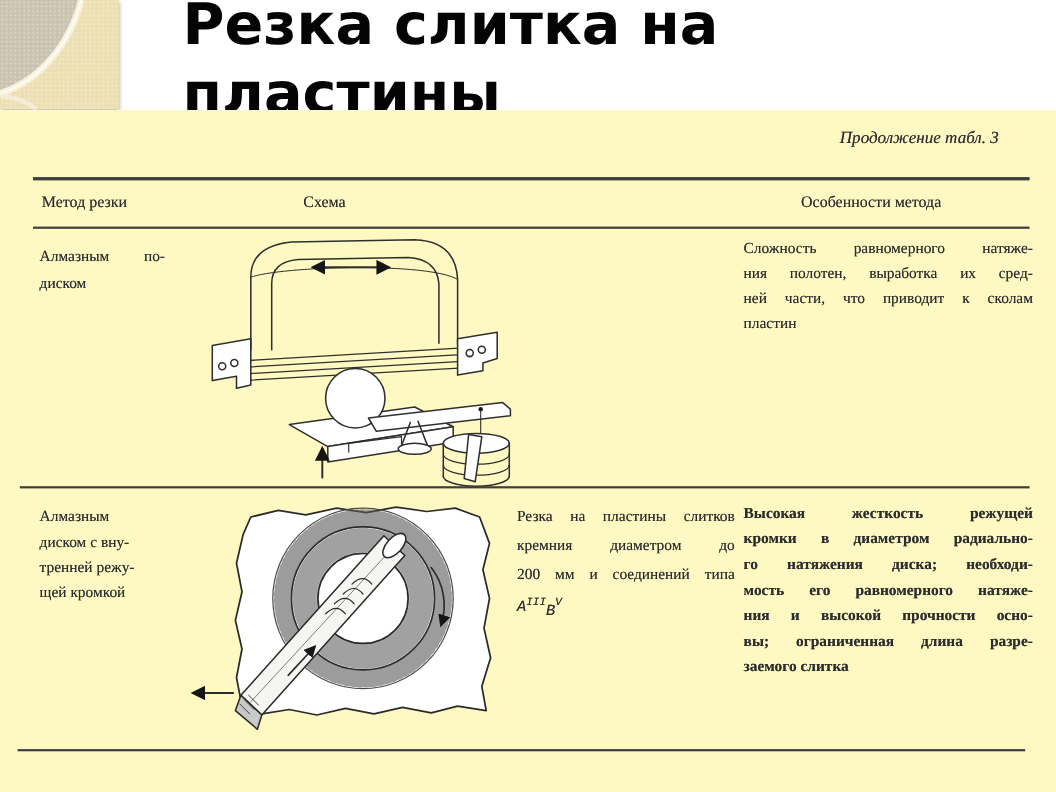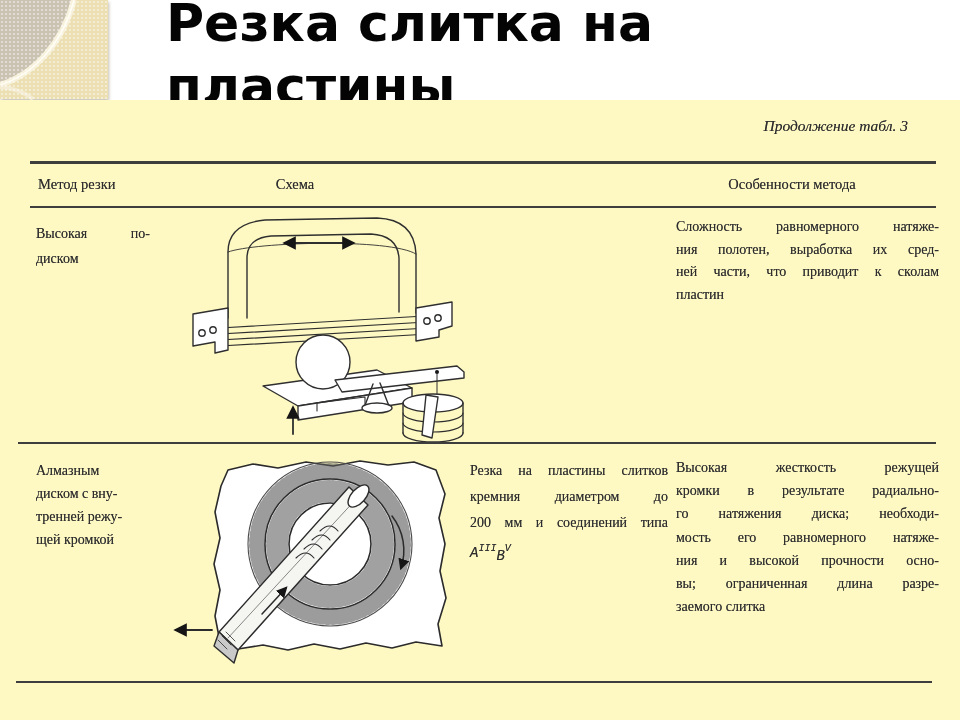--- a/index.html
+++ b/index.html
@@ -23,21 +23,21 @@
   #scan *{text-shadow:0 0 .6px rgba(70,70,70,.75);}
   .rule{position:absolute;background:#3e3e3e;text-shadow:none;}
   .cap{position:absolute;right:52px;top:17px;font-style:italic;font-size:15.5px;}
   .hdr{position:absolute;top:76px;font-size:14.5px;}
   .cell{position:absolute;font-size:14px;}
   .ln{display:block;}
   .just{text-align:justify;text-align-last:justify;}
   .m1 .ln{line-height:25px;}
   .m2 .ln{line-height:23px;}
   .f1 .ln{line-height:22.5px;}
-  .f2 .ln{line-height:23.2px;}
+  .f2 .ln{line-height:23.2px;font-weight:bold;}
   .ap .ln{line-height:26px;}
   .formula{font-style:italic;line-height:26px;font-size:14px;font-family:Liberation Mono, monospace;}
   .formula sup{font-size:10px;}
   .formula .b2{position:relative;top:3px;}
   svg{position:absolute;overflow:visible;}
   svg *{text-shadow:none;}
 </style>
 </head>
 <body>
 
@@ -65,21 +65,21 @@
 
     <div class="rule" style="left:30px;top:61px;width:906px;height:3px"></div>
 
     <div class="hdr" style="left:38px">Метод резки</div>
     <div class="hdr" style="left:235px;width:120px;text-align:center">Схема</div>
     <div class="hdr" style="left:692px;width:200px;text-align:center">Особенности метода</div>
 
     <div class="rule" style="left:30px;top:106px;width:906px;height:2px"></div>
 
     <div class="cell m1" style="left:36px;top:121px;width:114px">
-      <span class="ln just">Высокая по-</span>
+      <span class="ln just">Алмазным по-</span>
       <span class="ln">диском</span>
     </div>
 
     <svg style="left:165px;top:110px" width="315" height="225" viewBox="0 0 315 225" fill="none" stroke="#2f2f2f" stroke-width="1.4" stroke-linejoin="round" stroke-linecap="round">
       <defs>
         <marker id="ah1" viewBox="0 0 10 10" refX="8" refY="5" markerWidth="7.5" markerHeight="7.5" orient="auto-start-reverse">
           <path d="M0,0 L10,5 L0,10 Z" fill="#151515" stroke="none"></path>
         </marker>
       </defs>
       <g>
@@ -175,21 +175,21 @@
 
     <div class="cell ap" style="left:470px;top:358px;width:198px">
       <span class="ln just">Резка на пластины слитков</span>
       <span class="ln just">кремния диаметром до</span>
       <span class="ln just">200 мм и соединений типа</span>
       <span class="ln formula"><span>A</span><sup>III</sup><span class="b2">B</span><sup>V</sup></span>
     </div>
 
     <div class="cell f2" style="left:676px;top:356px;width:263px">
       <span class="ln just">Высокая жесткость режущей</span>
-      <span class="ln just">кромки в результате радиально-</span>
+      <span class="ln just">кромки в диаметром радиально-</span>
       <span class="ln just">го натяжения диска; необходи-</span>
       <span class="ln just">мость его равномерного натяже-</span>
       <span class="ln just">ния и высокой прочности осно-</span>
       <span class="ln just">вы; ограниченная длина разре-</span>
       <span class="ln">заемого слитка</span>
     </div>
 
     <div class="rule" style="left:16px;top:581px;width:916px;height:2px"></div>
   </div>
 </div>

